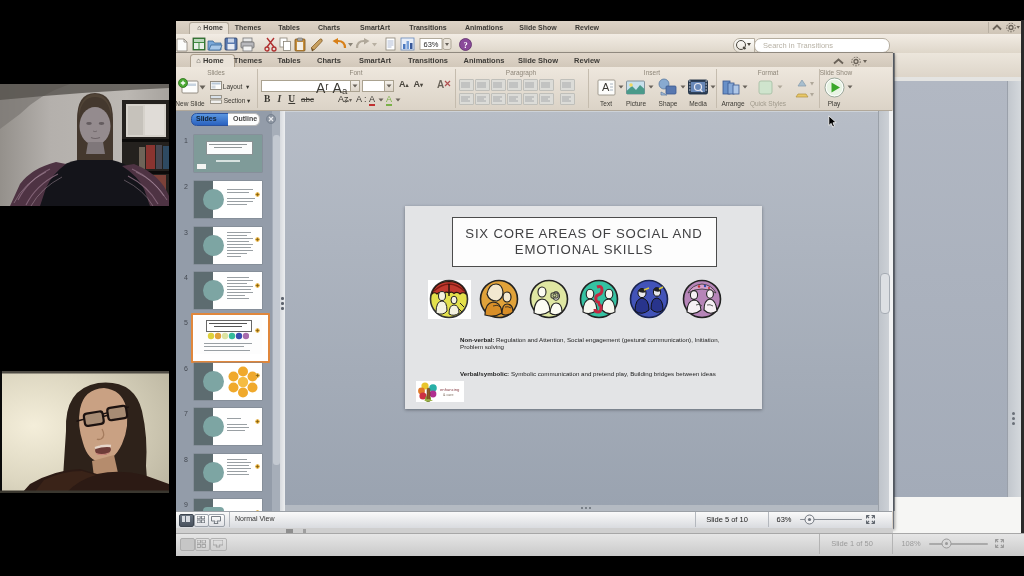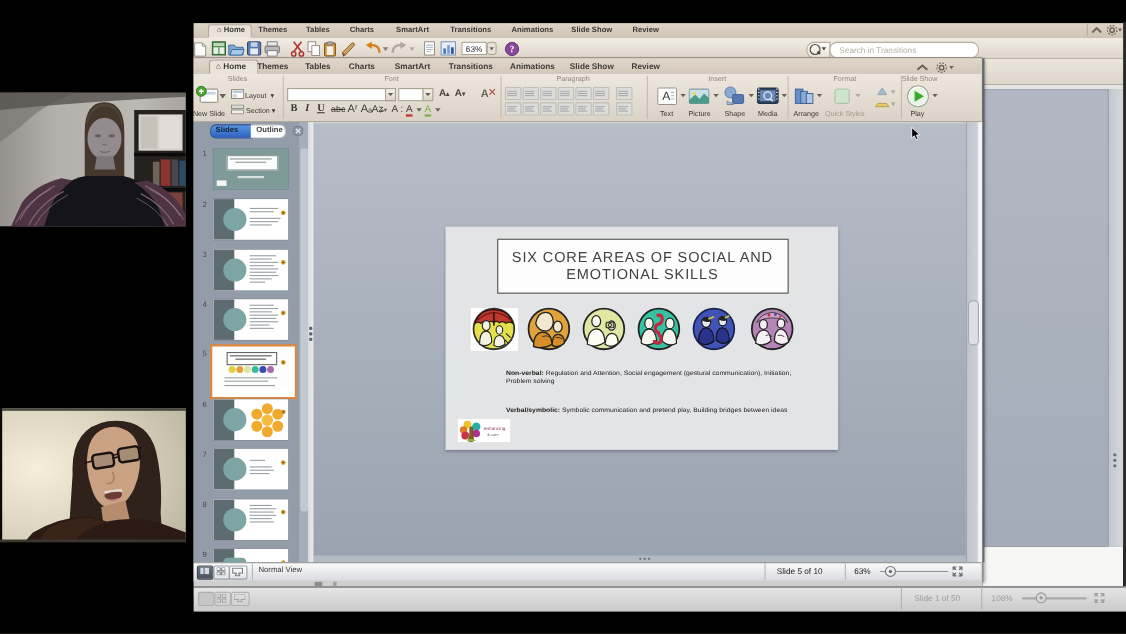--- a/index.html
+++ b/index.html
@@ -308,21 +308,21 @@
 <svg class="abs" style="left:385.5px;top:84px" width="6" height="4" viewBox="0 0 6 4">
     <path d="M0.5,0.5 L5.5,0.5 L3,3.5 Z" fill="#68625a"></path>
   </svg>
 <div class="abs" style="left:399px;top:79px;font-size:9px;color:#4a463e;font-weight:bold">A<span style="font-size:6px">▴</span>&nbsp;&nbsp;A<span style="font-size:6px">▾</span></div>
 <svg class="abs" style="left:437px;top:79px" width="14" height="11" viewBox="0 0 14 11">
     <text x="0" y="9" font-size="10" fill="#6a645a" font-family="Liberation Sans" font-weight="bold">A</text>
     <path d="M8,2 L13,7 M13,2 L8,7" stroke="#b05050" stroke-width="1.2"></path>
   </svg>
 <div class="abs" style="left:264px;top:94px;font-size:9.5px;font-weight:bold;color:#3a3832;font-family:'Liberation Serif',serif">B&nbsp;&nbsp;&nbsp;<i>I</i>&nbsp;&nbsp;&nbsp;<u>U</u></div>
 <div class="abs" style="left:301px;top:95px;font-size:8px;color:#3a3832;text-decoration:line-through">abc</div>
-<div class="abs" style="left:316px;top:94px;font-size:10px;color:#3a3832;">Aʳ&nbsp;Aₐ</div>
+<div class="abs" style="left:316px;top:80px;font-size:14px;color:#3a3832;">Aʳ&nbsp;Aₐ</div>
 <div class="abs" style="left:338px;top:94px;font-size:9px;color:#3a3832;">Aʑ<span style="font-size:6px;color:#68625a">▾</span></div>
 <div class="abs" style="left:356px;top:94px;font-size:9px;color:#3a3832;letter-spacing:2px">A:</div>
 <div class="abs" style="left:369px;top:94px;font-size:9px;color:#3a3832;border-bottom:2px solid #c03030">A</div>
 <svg class="abs" style="left:378px;top:98px" width="6" height="4" viewBox="0 0 6 4">
     <path d="M0.5,0.5 L5.5,0.5 L3,3.5 Z" fill="#68625a"></path>
   </svg>
 <div class="abs" style="left:386px;top:94px;font-size:9px;color:#7ab048;border-bottom:2px solid #7ab048">A</div>
 <svg class="abs" style="left:395px;top:98px" width="6" height="4" viewBox="0 0 6 4">
     <path d="M0.5,0.5 L5.5,0.5 L3,3.5 Z" fill="#68625a"></path>
   </svg>

